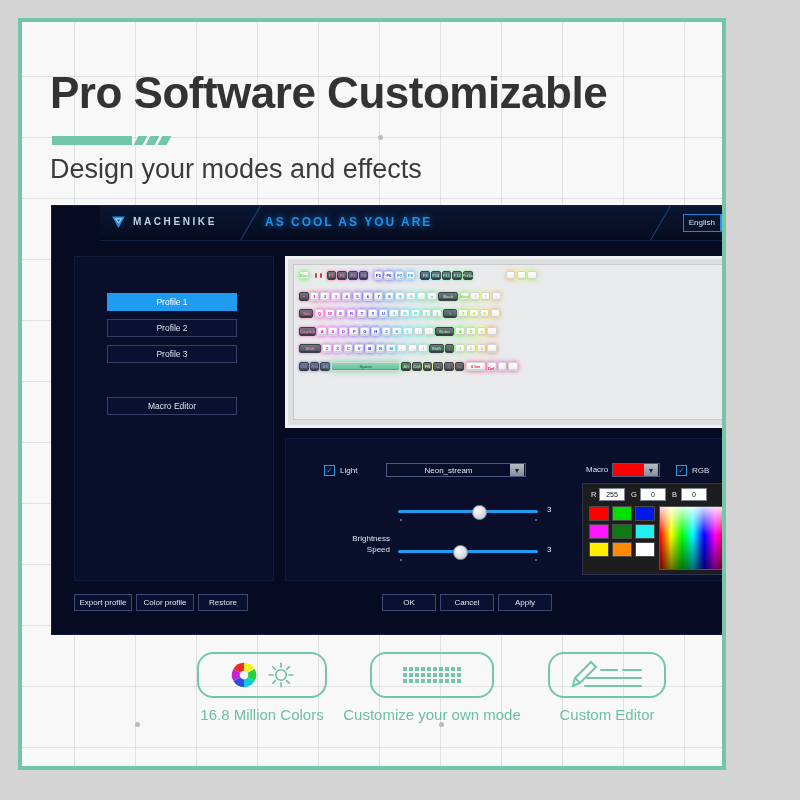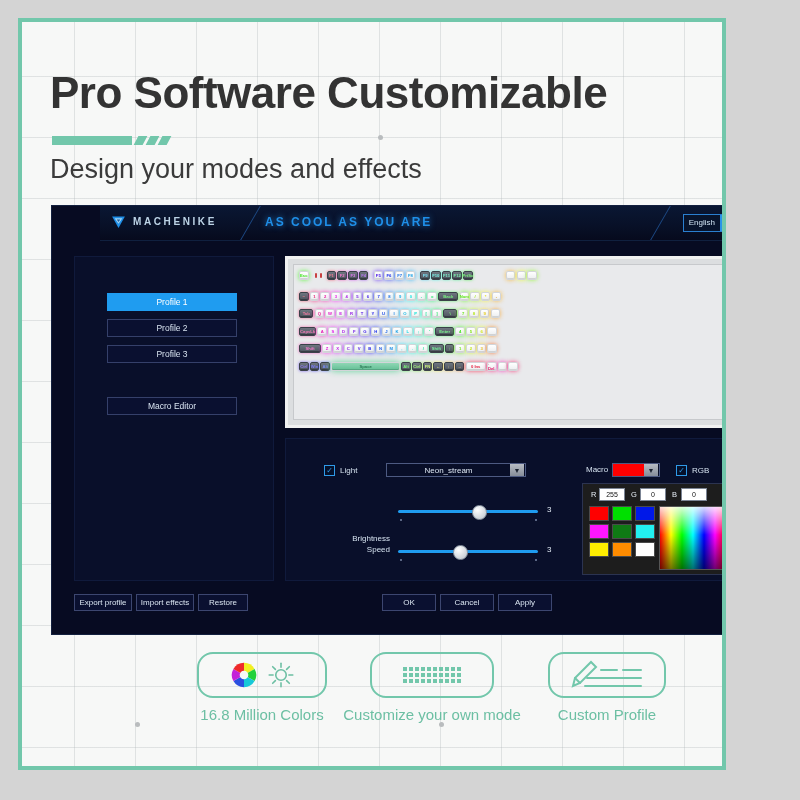--- a/index.html
+++ b/index.html
@@ -418,21 +418,21 @@
 
           <div style="position:absolute;left:76px;top:22px;width:66px;height:62px;
                       background:
                         linear-gradient(to bottom, rgba(255,255,255,.85), rgba(255,255,255,0) 45%, rgba(0,0,0,.55)),
                         linear-gradient(to right,#ff0000,#ffff00,#00ff00,#00ffff,#0000ff,#ff00ff,#ff0000);
                       border:1px solid #555;"></div>
         </div>
       </div>
 
       <div class="abtn" style="left:22px;top:388px;width:58px;">Export profile</div>
-      <div class="abtn" style="left:84px;top:388px;width:58px;">Import effects</div>
+      <div class="abtn" style="left:84px;top:388px;width:58px;">Color profile</div>
       <div class="abtn" style="left:146px;top:388px;width:50px;">Restore</div>
       <div class="abtn" style="left:330px;top:388px;width:54px;">OK</div>
       <div class="abtn" style="left:388px;top:388px;width:54px;">Cancel</div>
       <div class="abtn" style="left:446px;top:388px;width:54px;text-align:right;">Apply</div>
     </div>
 
     <div class="features">
 
       <div class="feat" style="left:150px;top:0;width:180px;">
         <div class="feat-pill" style="width:130px;margin:0 auto;">
@@ -508,17 +508,17 @@
             <g stroke="#72c7ab" stroke-width="2" fill="none" stroke-linecap="round">
               <path d="M8 28 L10 20 L26 4 L31 9 L15 25 Z"></path>
               <line x1="10" y1="20" x2="15" y2="25"></line>
               <line x1="36" y1="12" x2="52" y2="12"></line>
               <line x1="58" y1="12" x2="76" y2="12"></line>
               <line x1="22" y1="20" x2="76" y2="20"></line>
               <line x1="20" y1="28" x2="76" y2="28"></line>
             </g>
           </svg>
         </div>
-        <div class="feat-cap">Custom Profile</div>
+        <div class="feat-cap">Custom Editor</div>
       </div>
     </div>
   </div>
 </div>
 
 </body></html>

